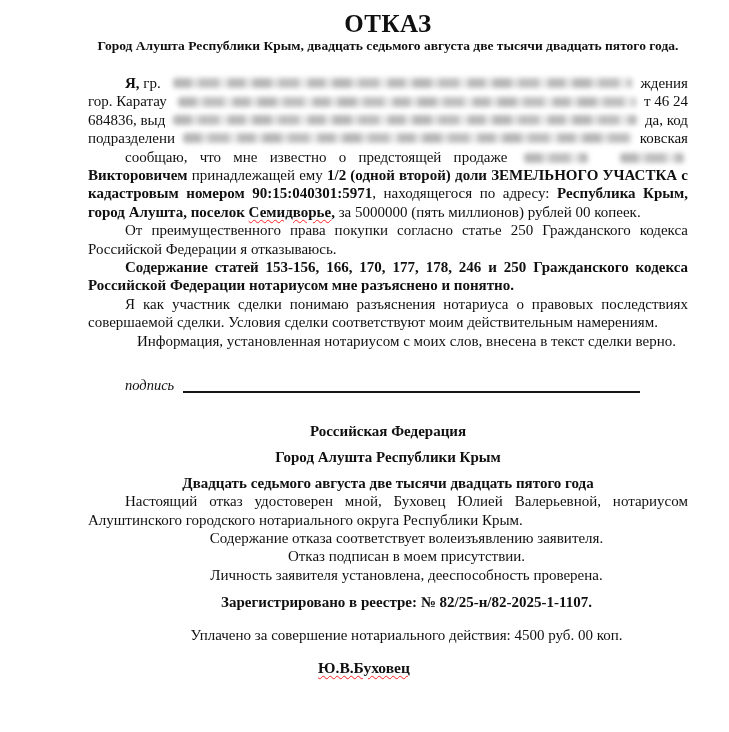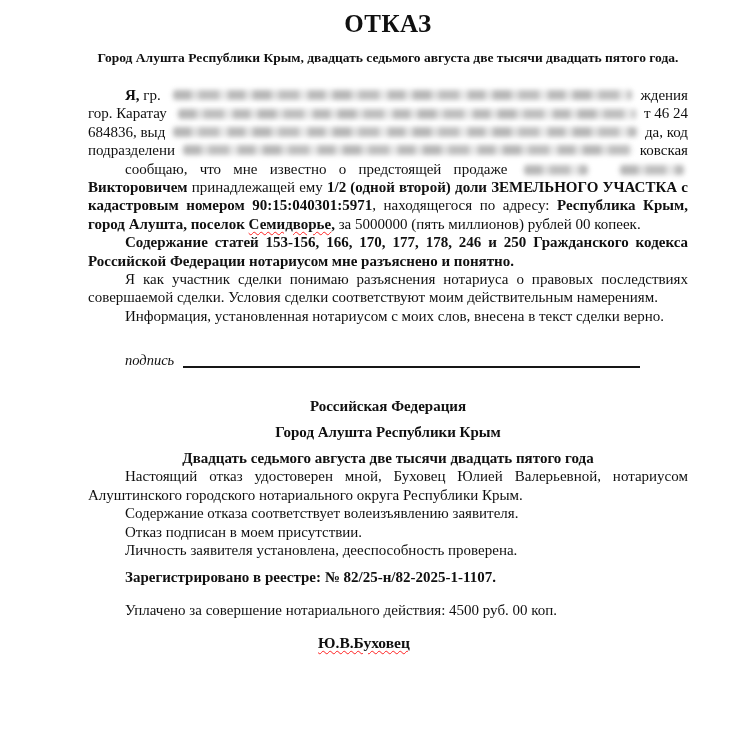--- a/index.html
+++ b/index.html
@@ -6,30 +6,30 @@
   .page{
     position:relative;width:729px;height:732px;box-sizing:border-box;
     background:#ffffff;color:#101010;overflow:hidden;
     padding:8px 41px 0 88px;
     font-family:"Liberation Serif","DejaVu Serif",serif;
   }
   .b{font-weight:bold}
   .i{font-style:italic}
   .center{text-align:center}
   .title{font-size:25px;letter-spacing:.5px;margin:2px 0 0;}
-  .dateline{font-size:13.5px;margin-top:12px;}
+  .dateline{font-size:13.5px;}
   .identity{margin-top:20px;}
   .rline{display:flex;align-items:baseline;font-size:15px;line-height:18.4px;white-space:pre;}
   .redact{
     flex:1 1 auto;height:10px;margin:0 8px;align-self:center;border-radius:3px;
     background:repeating-linear-gradient(90deg,#8a8a8a 0 18px,#c9c9c9 18px 26px,#979797 26px 46px,#d6d6d6 46px 55px,#8f8f8f 55px 72px,#cfcfcf 72px 80px);
     filter:blur(2.6px);opacity:.62;
   }
   .redact.inline{display:inline-block;flex:none;height:10px;vertical-align:middle;margin:0 4px;}
-  .body{font-size:15px;line-height:18.4px;margin:0;}
+  .body{font-size:15px;line-height:18.4px;margin:0;text-align:center;}
   .just{text-align:justify;}
   .ind{text-indent:37px;}
   .seg{white-space:pre-wrap;}
   .spell{
     text-decoration:underline;text-decoration-style:wavy;
     text-decoration-color:#ff2020;text-decoration-thickness:1px;text-underline-offset:2px;
   }
   .sigrow{display:flex;align-items:flex-end;margin:27px 48px 13px 37px;}
   .siglabel{font-size:14.5px;line-height:16px;}
   .sigline{flex:1 1 auto;border-bottom:2px solid #161616;margin-left:9px;height:14px;}
@@ -51,20 +51,21 @@
 
   <div class="identity">
       <div class="rline" style="padding-left: 37px;"><span class="seg b">Я,</span><span class="seg"> гр. </span><span class="redact"></span><span class="seg">ждения</span></div>
       <div class="rline"><span class="seg">гор. Каратау </span><span class="redact"></span><span class="seg">т 46 24</span></div>
       <div class="rline"><span class="seg">684836, выд</span><span class="redact"></span><span class="seg">да, код</span></div>
       <div class="rline"><span class="seg">подразделени</span><span class="redact"></span><span class="seg">ковская</span></div>
     </div>
 
   <p class="body just ind"><span class="seg">сообщаю, что мне известно о предстоящей продаже </span><span class="redact inline" style="width: 64px; flex: 0 0 auto;"></span><span class="seg">  </span><span class="redact inline" style="width: 64px; flex: 0 0 auto;"></span><span class="seg"> </span><span class="seg b">Викторовичем</span><span class="seg"> принадлежащей ему </span><span class="seg b">1/2 (одной второй) доли ЗЕМЕЛЬНОГО УЧАСТКА с кадастровым номером 90:15:040301:5971</span><span class="seg">, находящегося по адресу: </span><span class="seg b">Республика Крым, город Алушта, поселок </span><span class="seg b spell">Семидворье</span><span class="seg b">,</span><span class="seg"> за 5000000 (пять миллионов) рублей 00 копеек.</span></p>
 
+  <p class="body just ind">От преимущественного права покупки согласно статье 250 Гражданского кодекса Российской Федерации я отказываюсь.</p>
 
   <p class="body just ind b">Содержание статей 153-156, 166, 170, 177, 178, 246 и 250 Гражданского кодекса Российской Федерации нотариусом мне разъяснено и понятно.</p>
 
   <p class="body just ind">Я как участник сделки понимаю разъяснения нотариуса о правовых последствиях совершаемой сделки. Условия сделки соответствуют моим действительным намерениям.</p>
 
   <p class="body ind">Информация, установленная нотариусом с моих слов, внесена в текст сделки верно.</p>
 
   <div class="sigrow">
     <span class="siglabel i">подпись</span>
     <span class="sigline"></span>

